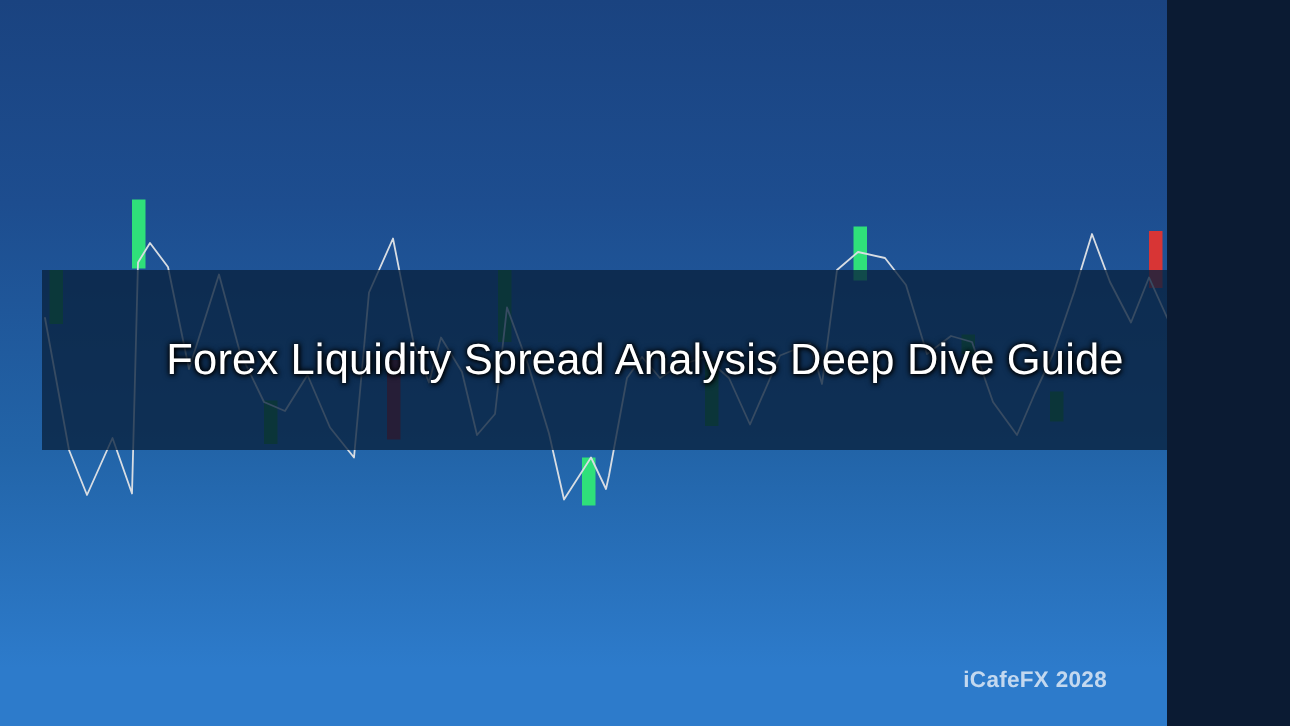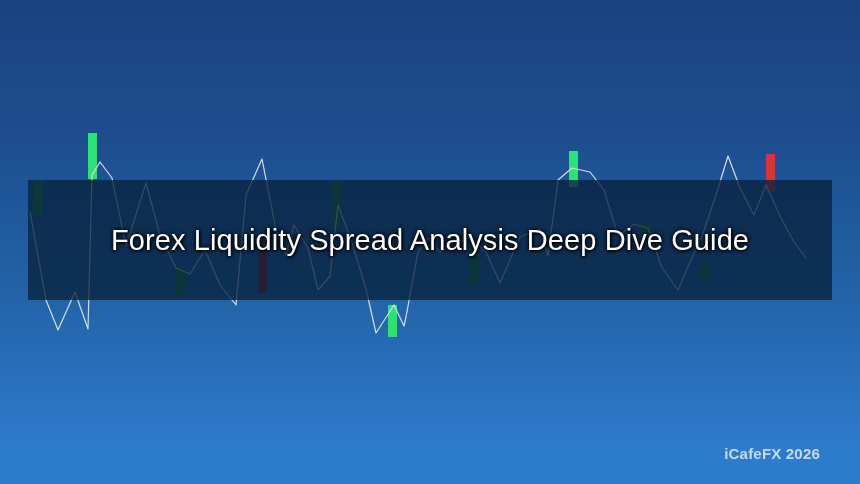--- a/index.html
+++ b/index.html
@@ -6,21 +6,21 @@
   html, body {
     margin: 0;
     padding: 0;
     background: #0b1b33;
   }
   body {
     font-family: "Liberation Sans", sans-serif;
   }
   #stage {
     position: relative;
-    width: 860px;
+    width: 778px;
     height: 484px;
     overflow: hidden;
     background: linear-gradient(to bottom, #1a4380 0%, #1d4d8f 28%, #2264a8 62%, #2a78c8 88%, #2d7bcb 100%);
   }
   #chart-layer {
     position: absolute;
     left: 0;
     top: 0;
     width: 860px;
     height: 484px;
@@ -89,15 +89,15 @@
           <rect x="766" y="154" width="9" height="38" fill="#d83535"></rect>
         </g>
       <polyline id="price-polyline" fill="none" stroke="#d8dde3" stroke-width="1.2" stroke-linejoin="round" stroke-linecap="round" points="30,212 46,300 58,330 75,292 88,329 92,175 100,162 112,178 126,246 146,183 160,235 176,268 190,274 205,250 220,285 236,305 246,195 262,159 276,230 286,255 294,225 308,248 318,290 330,276 338,205 352,243 366,289 376,333 394,305 404,326 406,317 418,252 428,238 440,252 452,244 470,238 486,252 500,283 520,237 540,229 548,256 558,180 572,168 590,172 604,190 618,236 634,224 648,228 662,268 678,290 690,262 702,236 716,195 728,156 740,188 754,215 766,185 780,216 794,242 806,258"></polyline>
     </svg>
   </div>
 
   <div id="title-band"></div>
 
   <div id="title-text" style="color: rgb(255, 255, 255);">Forex Liquidity Spread Analysis Deep Dive Guide</div>
 
-  <div id="watermark" style="color: rgb(207, 224, 242);">iCafeFX 2026</div>
+  <div id="watermark" style="color: rgb(207, 224, 242);">iCafeFX 2028</div>
 
 </div>
 
 </body></html>

